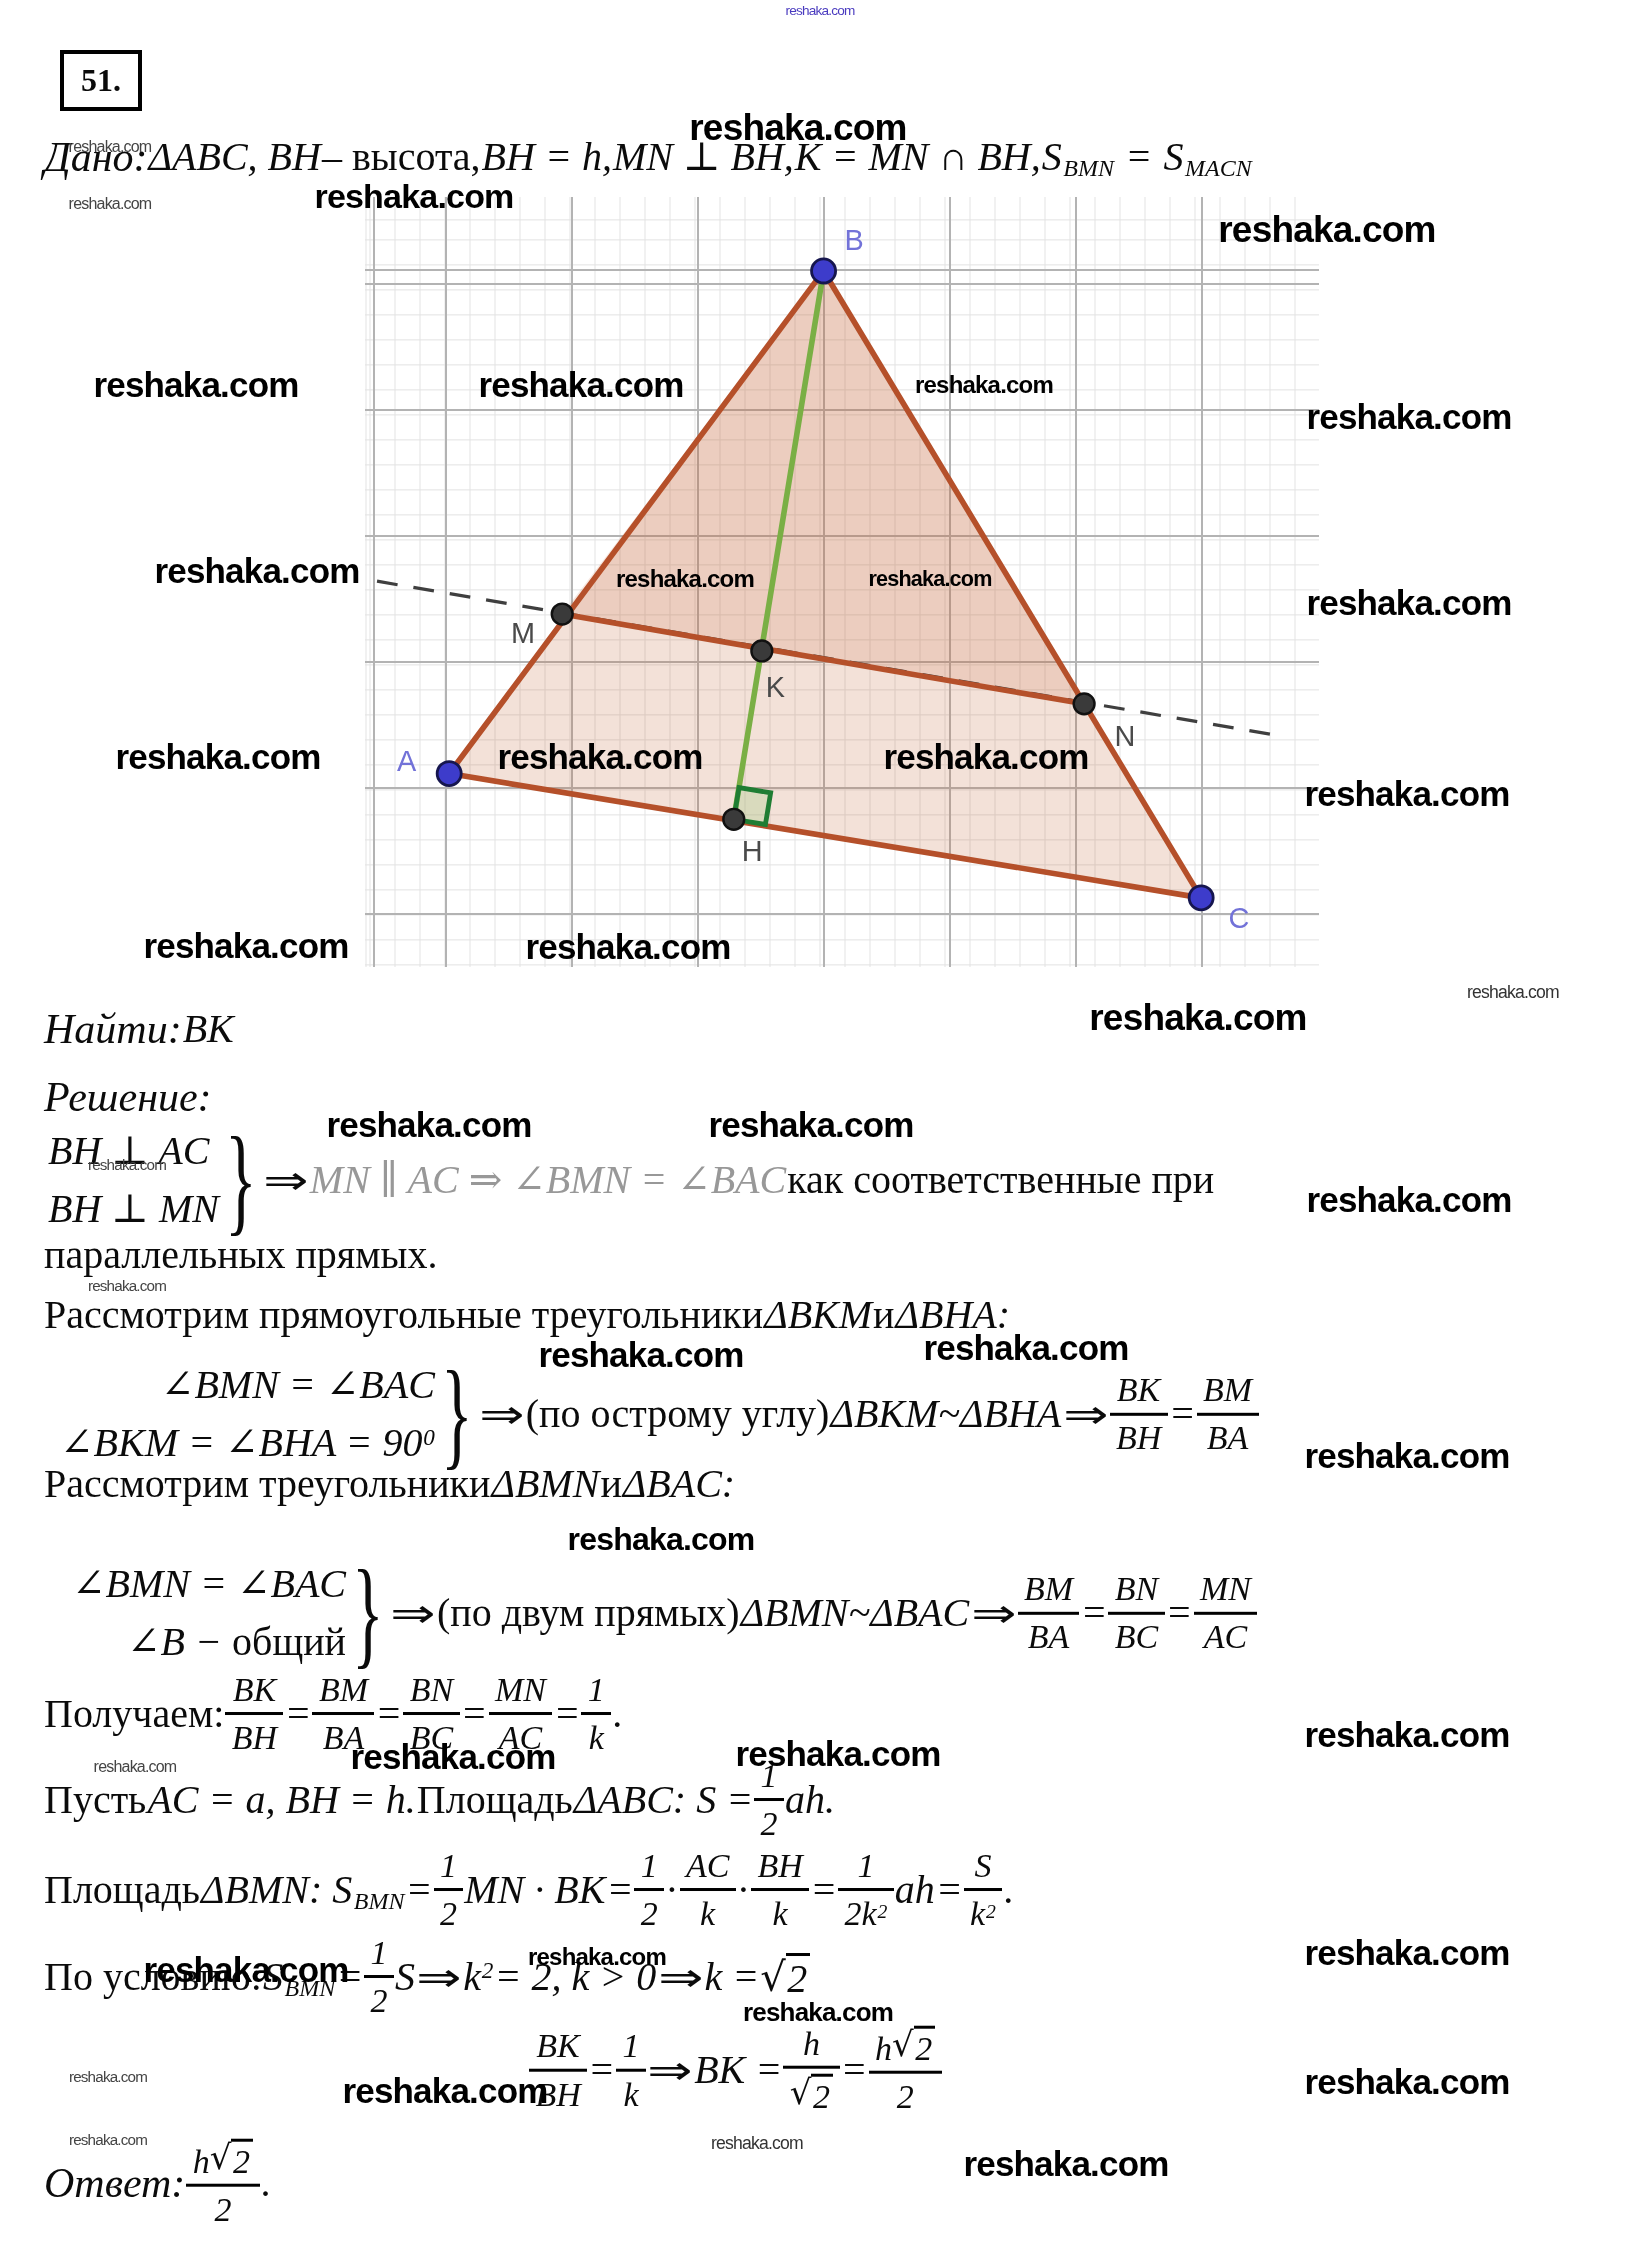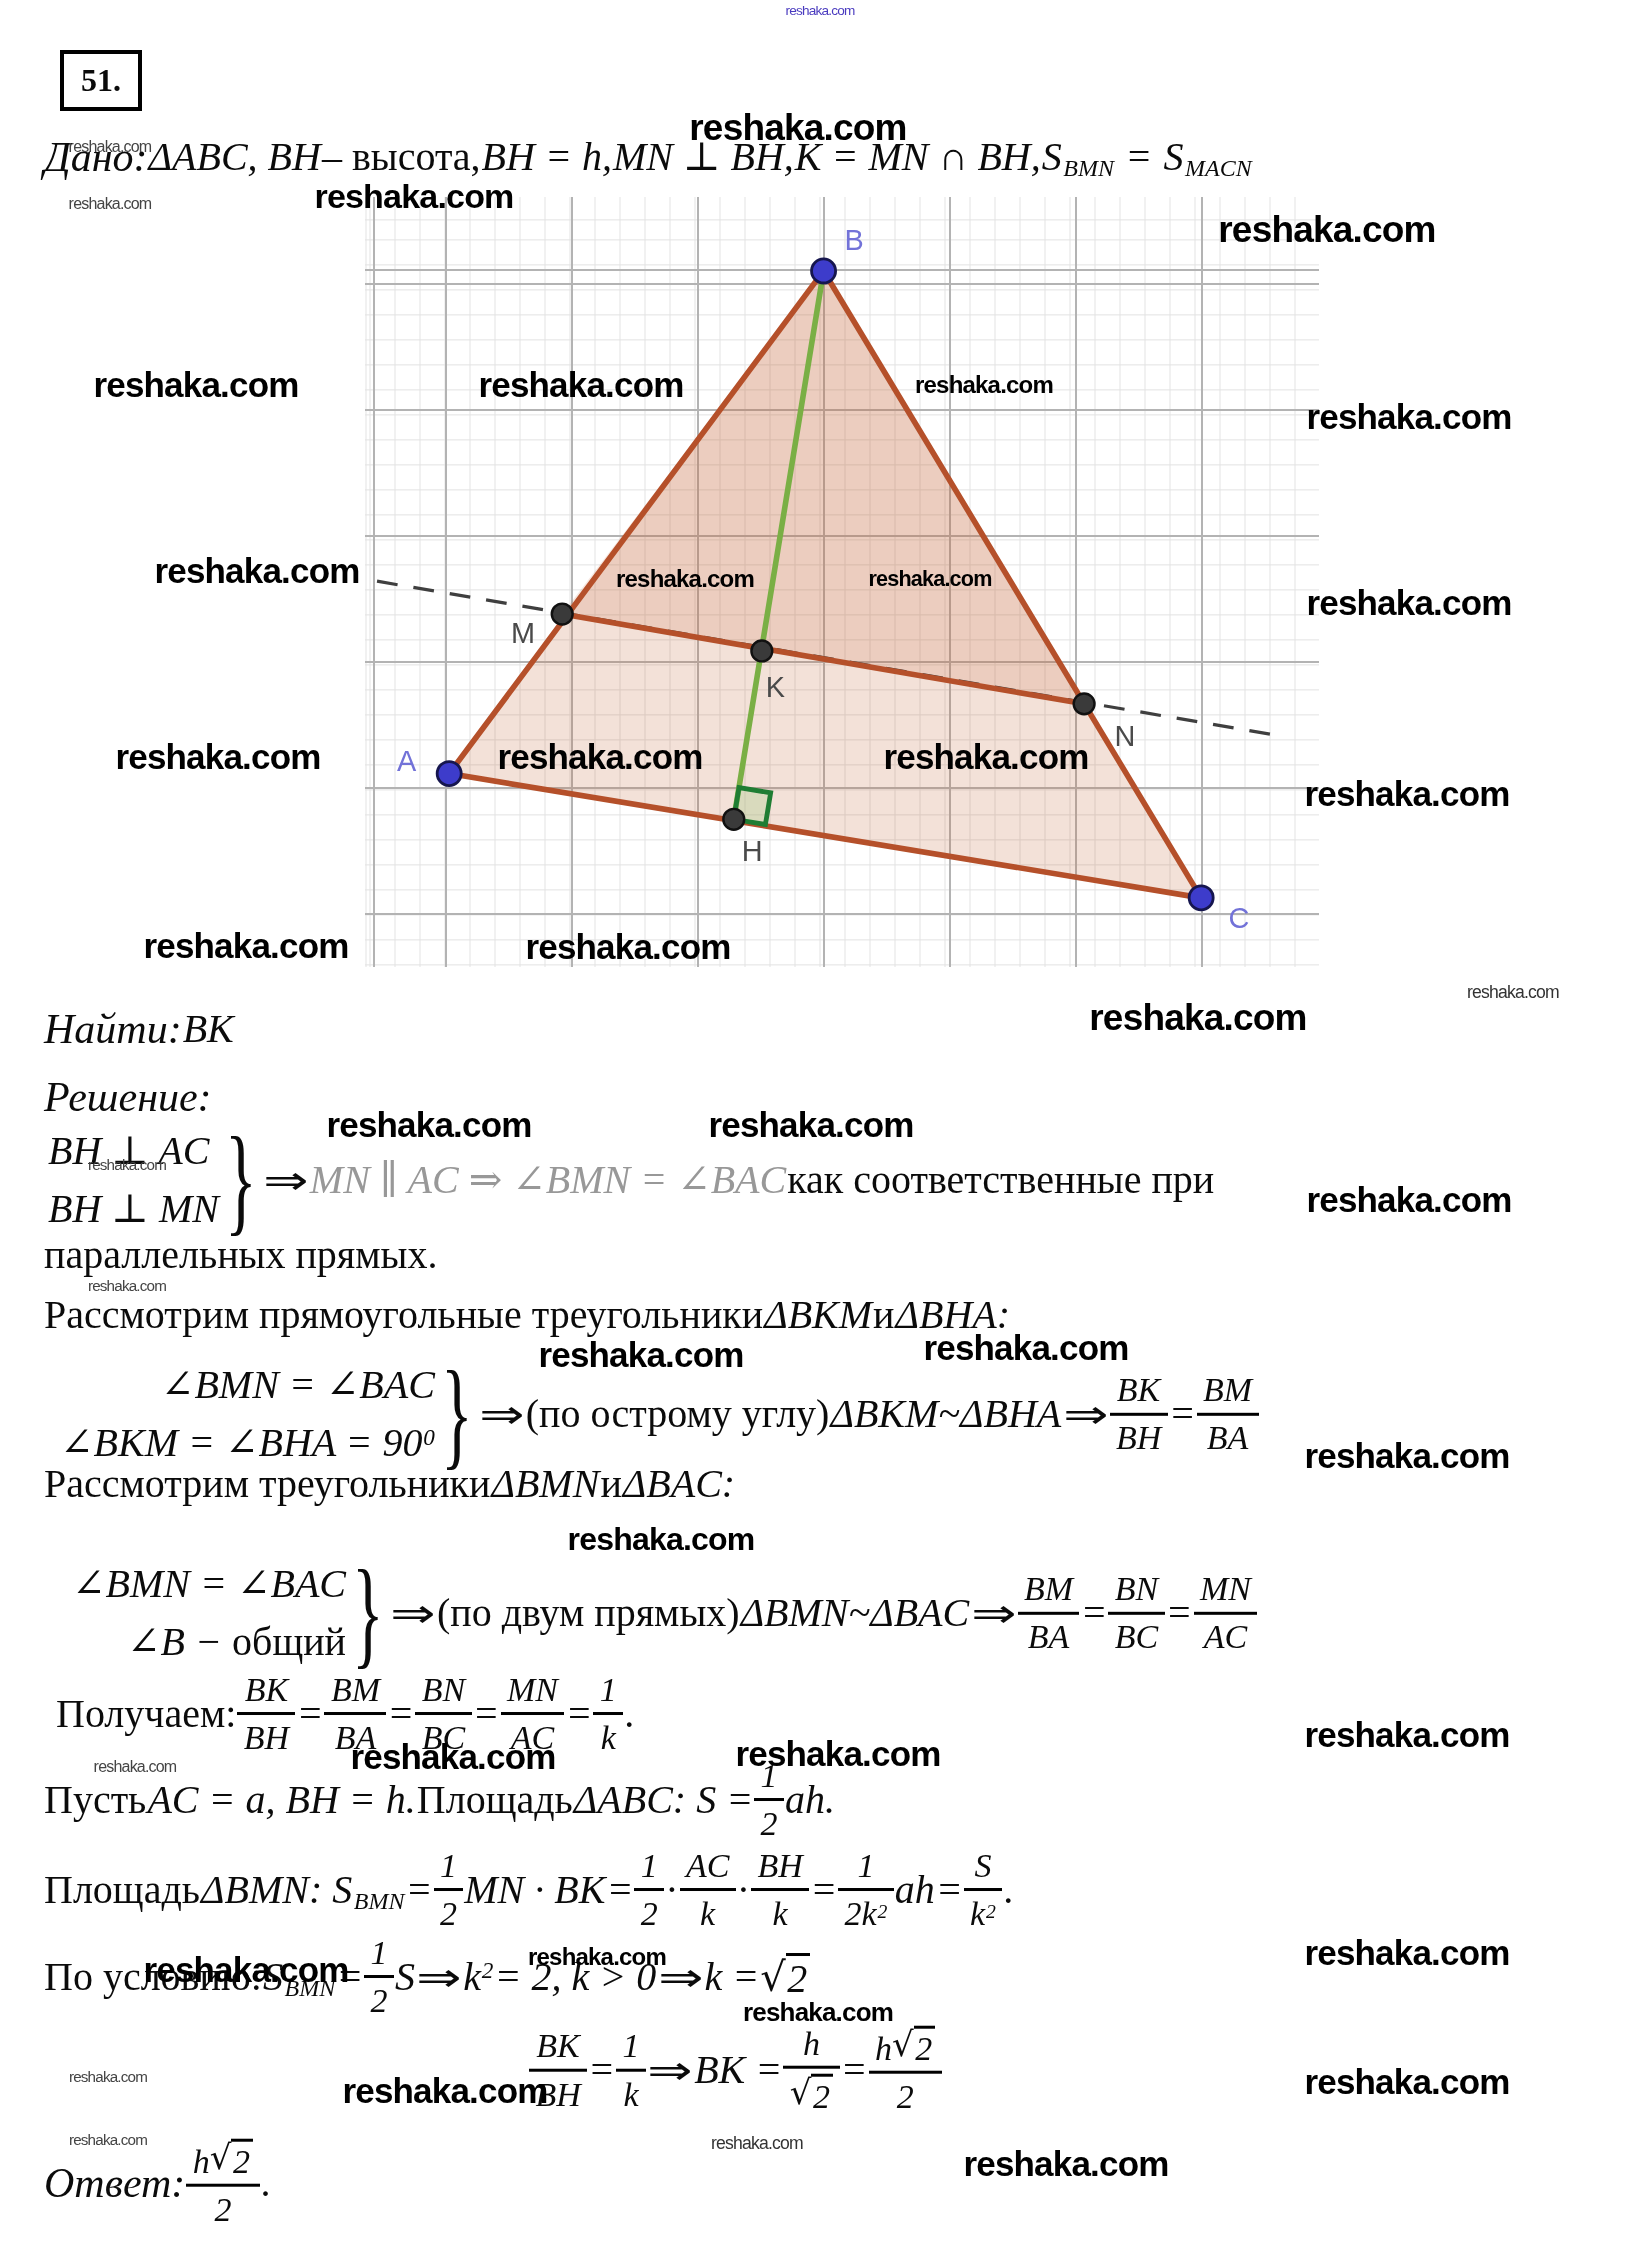--- a/index.html
+++ b/index.html
@@ -217,21 +217,21 @@
       <span class="den">BC</span>
     </span>
     <span class="it">=</span>
     <span class="fr">
       <span class="num">MN</span>
       <span class="bar"></span>
       <span class="den">AC</span>
     </span>
   </div>
 
-  <div class="abs-line" style="left:56px;top:1714px;">
+  <div class="abs-line" style="left:44px;top:1714px;">
     <span class="up">Получаем:</span>
     <span class="fr">
       <span class="num">BK</span>
       <span class="bar"></span>
       <span class="den">BH</span>
     </span>
     <span class="it">=</span>
     <span class="fr">
       <span class="num">BM</span>
       <span class="bar"></span>

